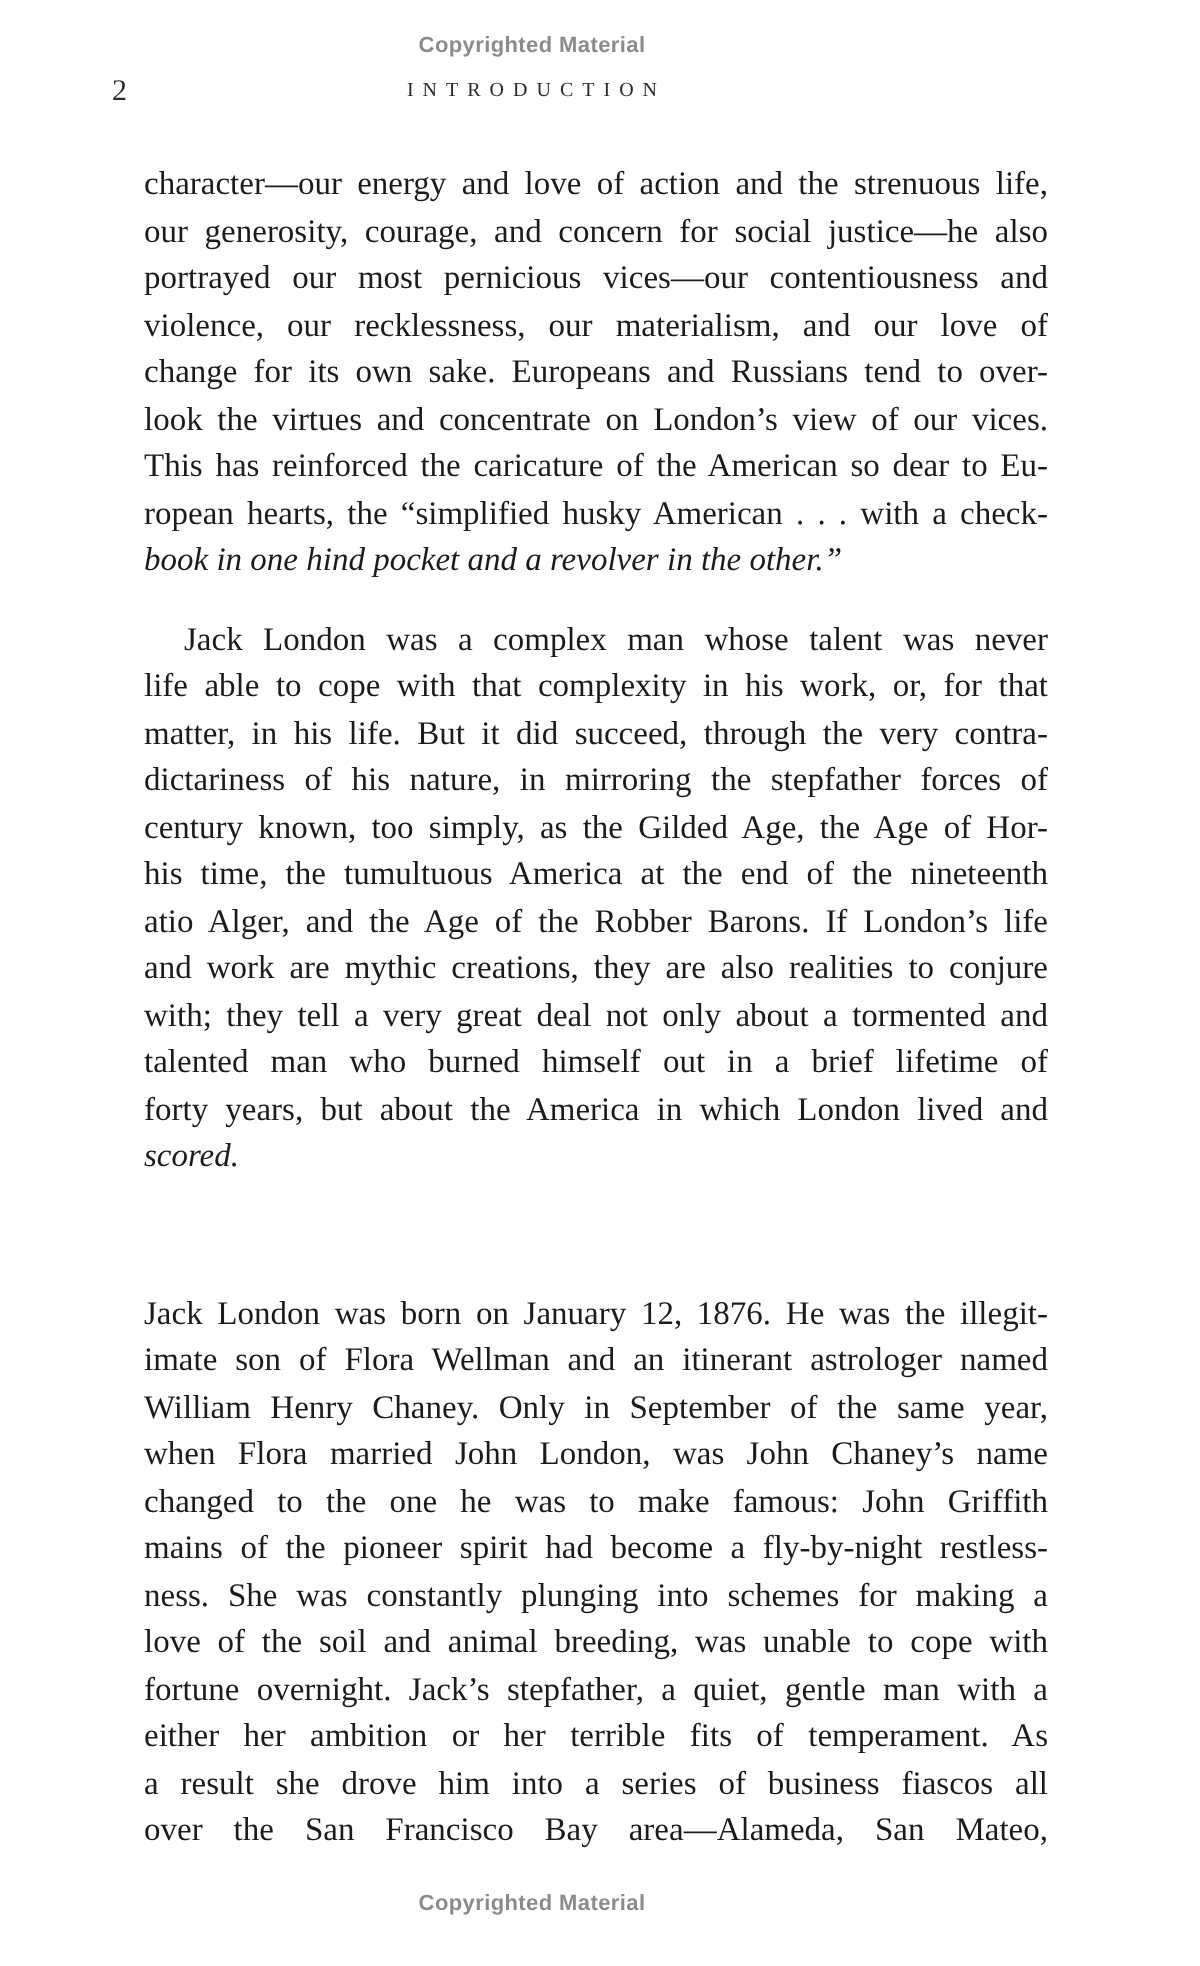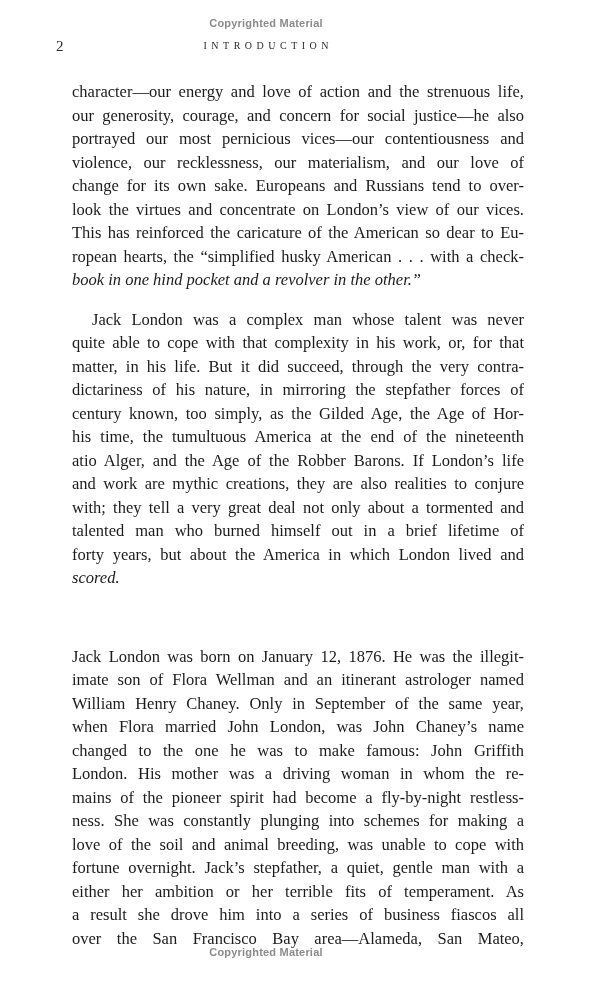--- a/index.html
+++ b/index.html
@@ -86,39 +86,38 @@
         <div class="line">portrayed our most pernicious vices—our contentiousness and</div>
         <div class="line">violence, our recklessness, our materialism, and our love of</div>
         <div class="line">change for its own sake. Europeans and Russians tend to over-</div>
         <div class="line">look the virtues and concentrate on London’s view of our vices.</div>
         <div class="line">This has reinforced the caricature of the American so dear to Eu-</div>
         <div class="line">ropean hearts, the “simplified husky American . . . with a check-</div>
         <div class="line last">book in one hind pocket and a revolver in the other.”</div>
       </div>
       <div class="paragraph">
         <div class="line indent">Jack London was a complex man whose talent was never</div>
-        <div class="line">quite able to cope with that complexity in his work, or, for that</div>
+        <div class="line">life able to cope with that complexity in his work, or, for that</div>
         <div class="line">matter, in his life. But it did succeed, through the very contra-</div>
         <div class="line">dictariness of his nature, in mirroring the stepfather forces of</div>
         <div class="line">century known, too simply, as the Gilded Age, the Age of Hor-</div>
         <div class="line">his time, the tumultuous America at the end of the nineteenth</div>
         <div class="line">atio Alger, and the Age of the Robber Barons. If London’s life</div>
         <div class="line">and work are mythic creations, they are also realities to conjure</div>
         <div class="line">with; they tell a very great deal not only about a tormented and</div>
         <div class="line">talented man who burned himself out in a brief lifetime of</div>
         <div class="line">forty years, but about the America in which London lived and</div>
         <div class="line last">scored.</div>
       </div>
       <div class="paragraph section-break">
         <div class="line">Jack London was born on January 12, 1876. He was the illegit-</div>
         <div class="line">imate son of Flora Wellman and an itinerant astrologer named</div>
         <div class="line">William Henry Chaney. Only in September of the same year,</div>
         <div class="line">when Flora married John London, was John Chaney’s name</div>
         <div class="line">changed to the one he was to make famous: John Griffith</div>
-        <div class="line">London. His mother was a driving woman in whom the re-</div>
         <div class="line">mains of the pioneer spirit had become a fly-by-night restless-</div>
         <div class="line">ness. She was constantly plunging into schemes for making a</div>
         <div class="line">love of the soil and animal breeding, was unable to cope with</div>
         <div class="line">fortune overnight. Jack’s stepfather, a quiet, gentle man with a</div>
         <div class="line">either her ambition or her terrible fits of temperament. As</div>
         <div class="line">a result she drove him into a series of business fiascos all</div>
         <div class="line">over the San Francisco Bay area—Alameda, San Mateo,</div>
       </div>
     </div>
 

